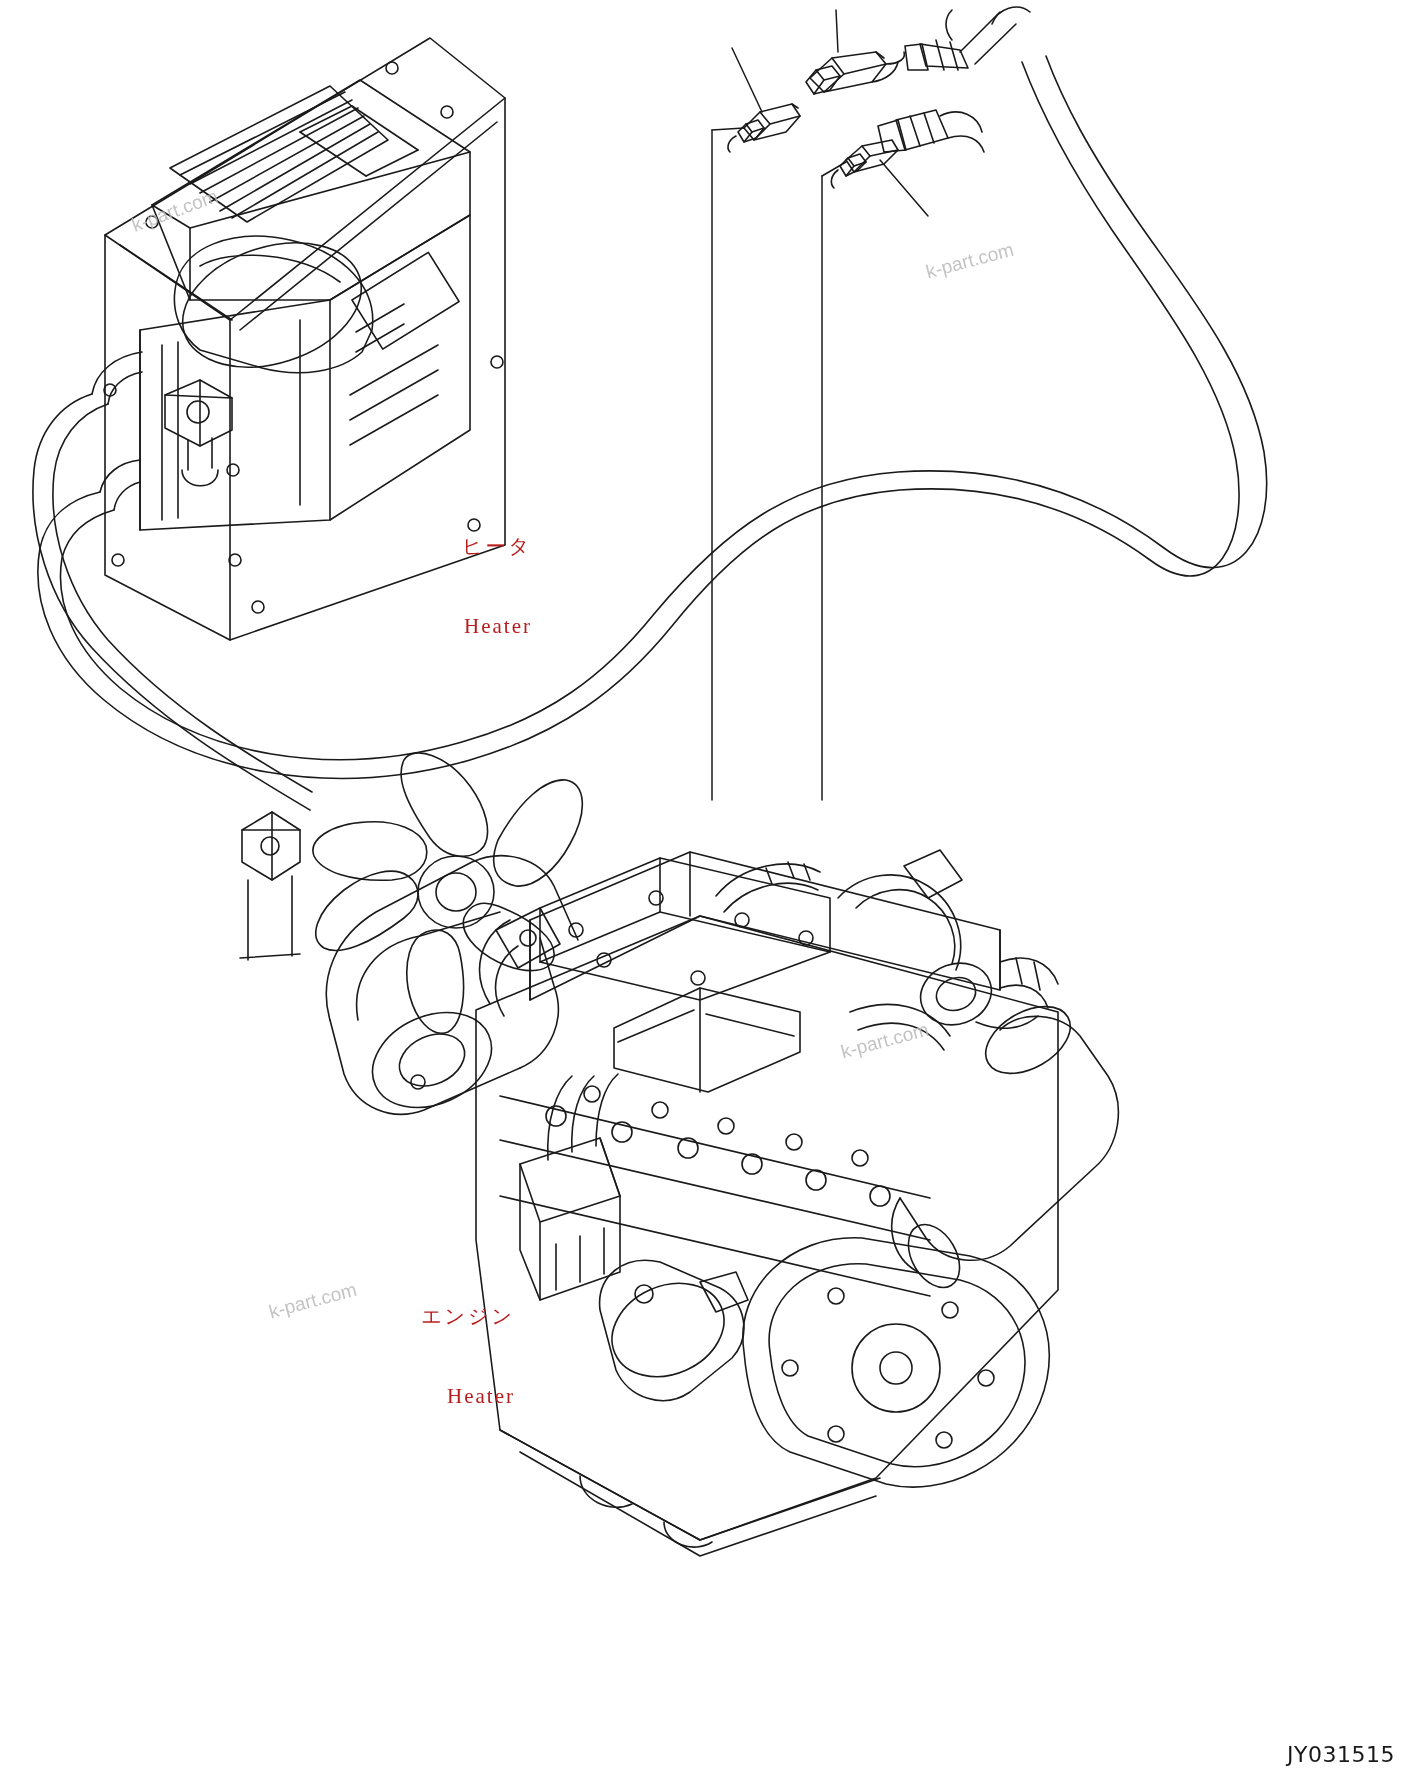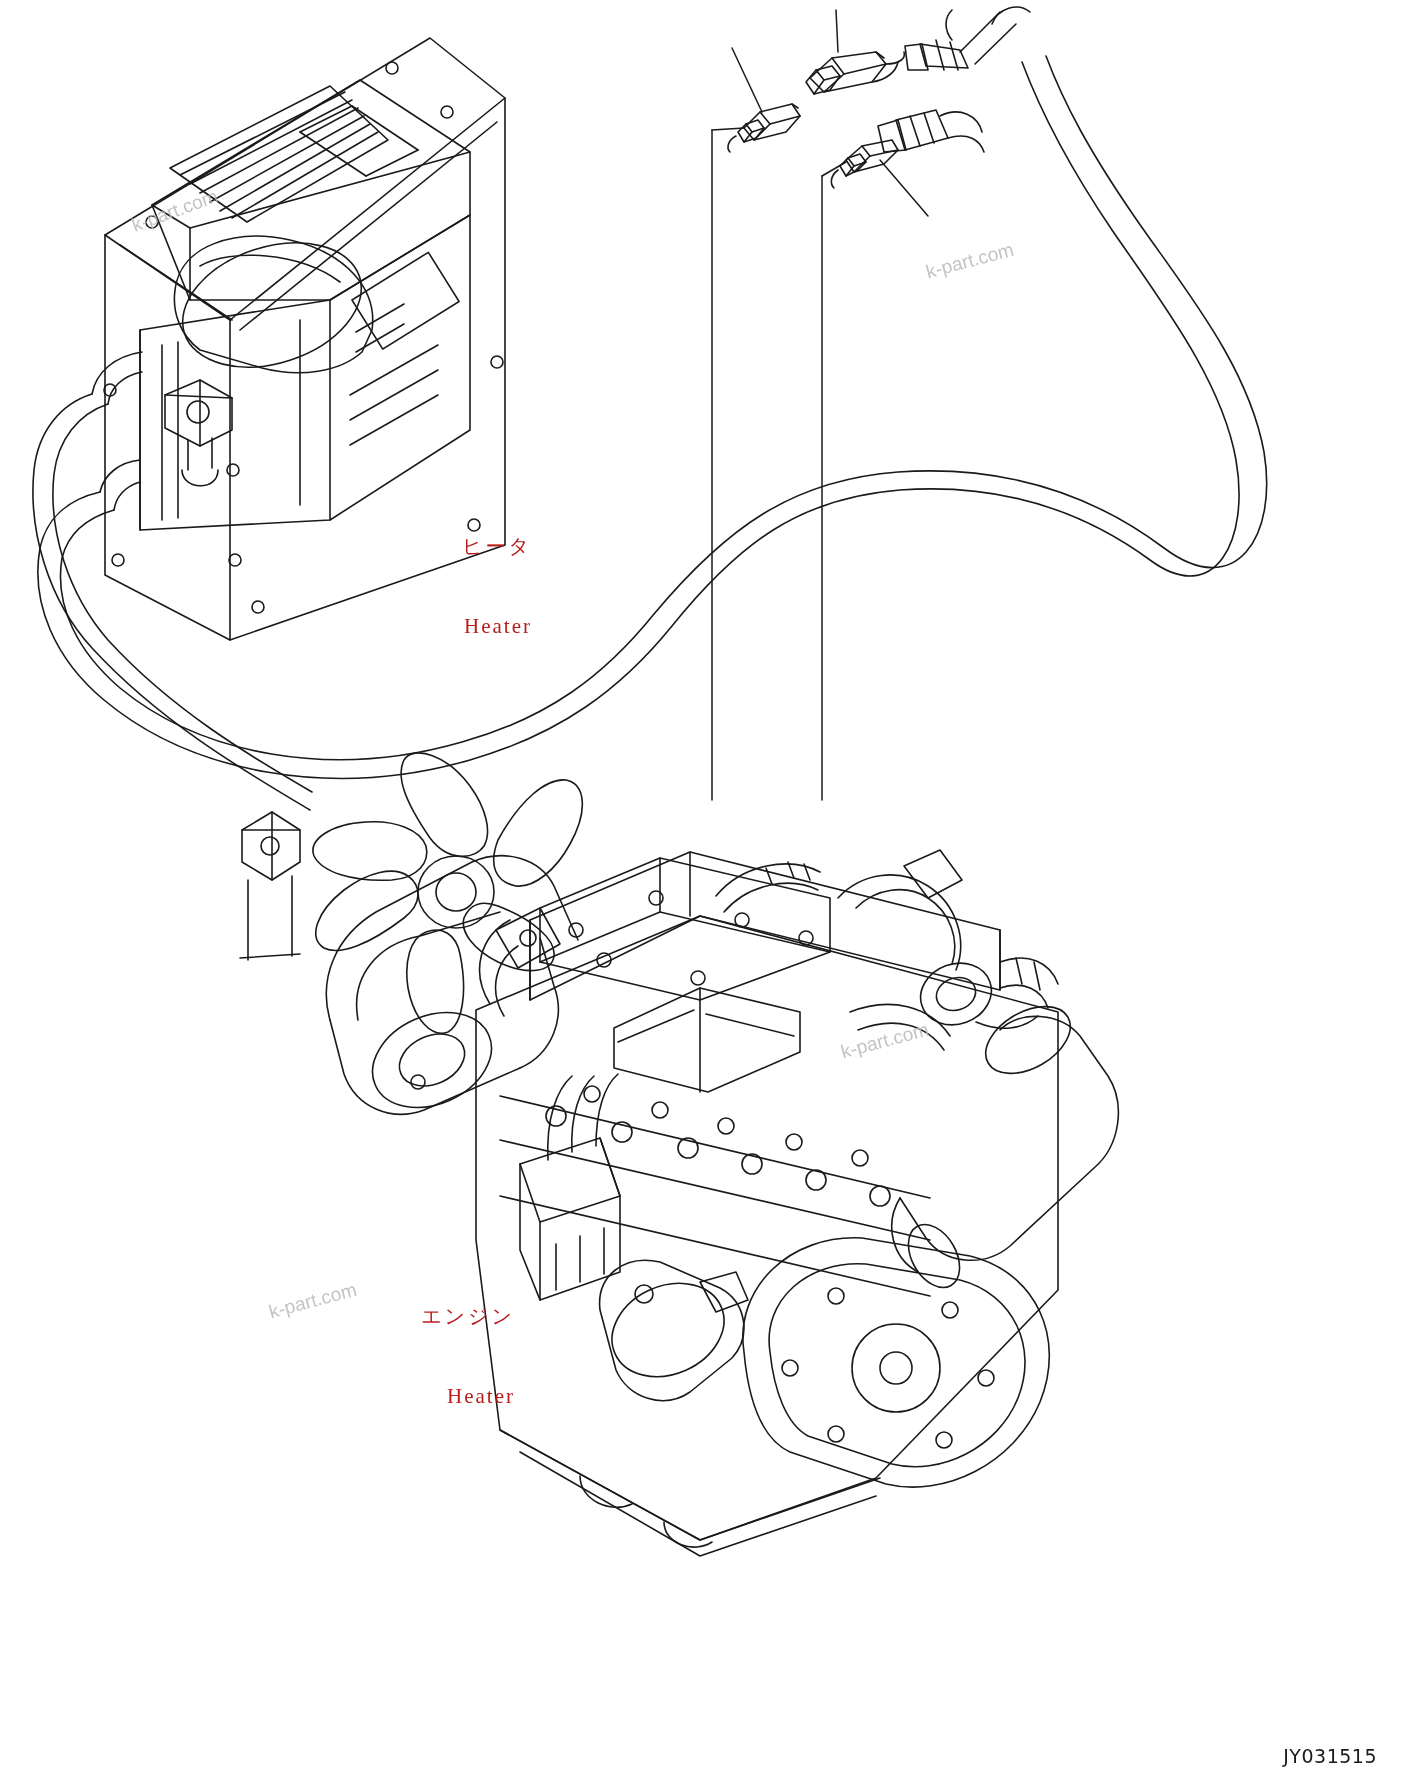--- a/index.html
+++ b/index.html
@@ -53,24 +53,24 @@
     top: 480px;
     width: 180px;
   }
   #engine-label {
     left: 315px;
     top: 1250px;
     width: 200px;
   }
   #drawing-number {
     position: absolute;
-    right: 30px;
+    right: 12px;
     bottom: 8px;
     font-family: "DejaVu Sans", sans-serif;
-    font-size: 19px;
+    font-size: 22px;
     letter-spacing: 0.5px;
     color: #1a1a1a;
   }
   .wm {
     position: absolute;
     font-family: "Liberation Sans", sans-serif;
     font-size: 19px;
     color: #b9b9b9;
     opacity: 0.85;
     white-space: nowrap;

